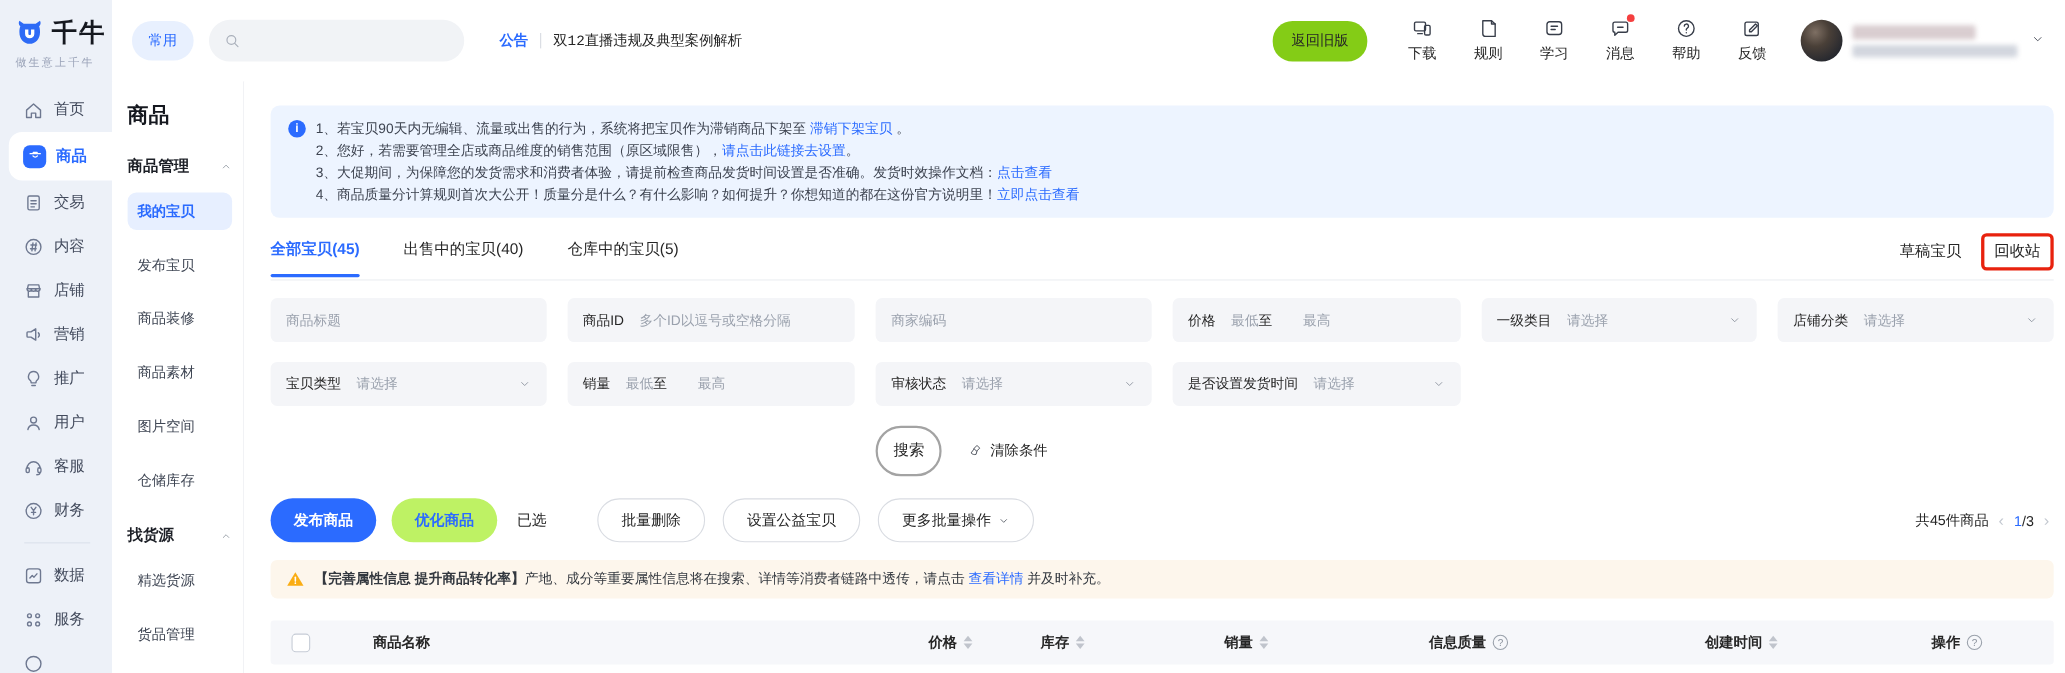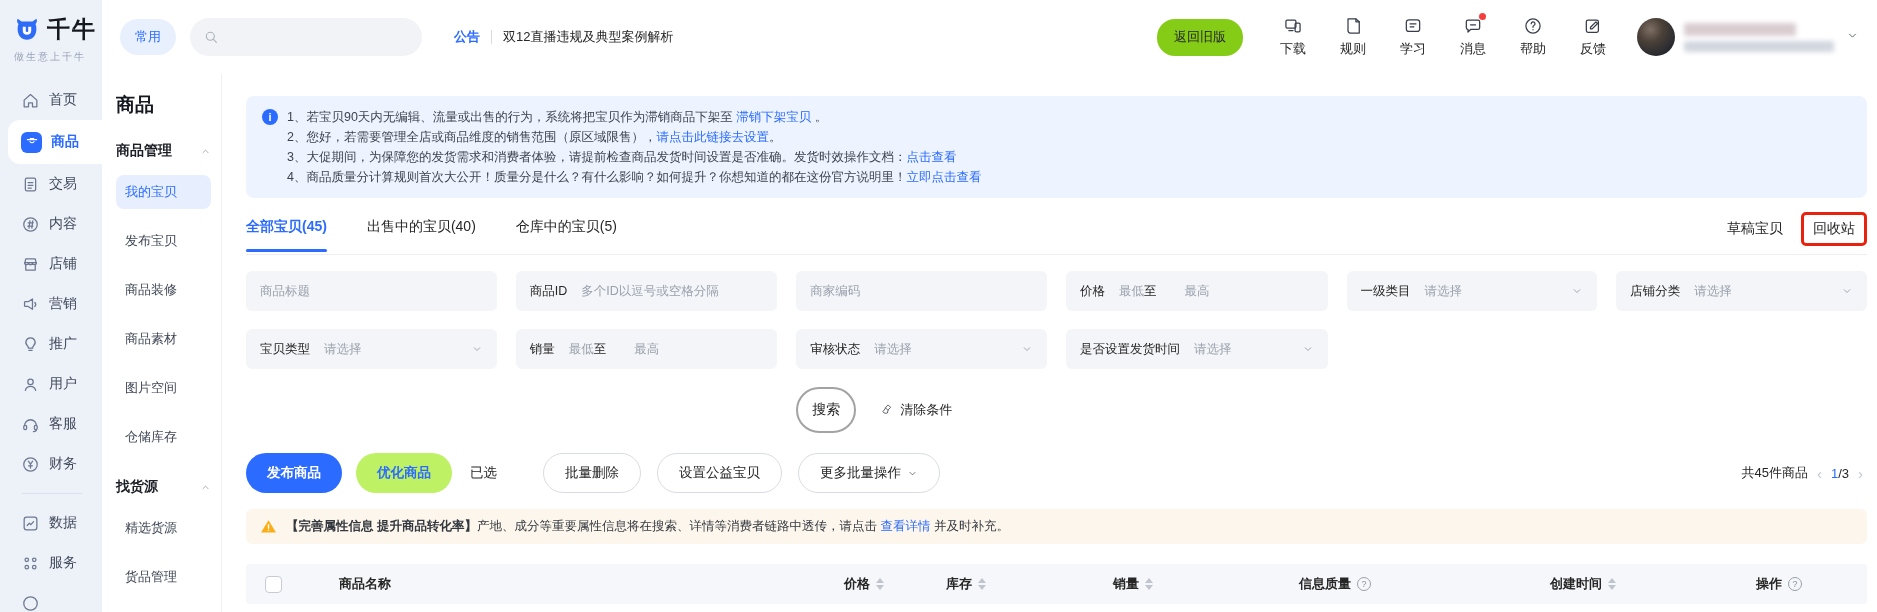--- a/index.html
+++ b/index.html
@@ -21,21 +21,21 @@
   .rail-item.active { background:#fff; margin-left:8px; padding-left:13px; border-radius:12px 0 0 12px; height:44px; color:#2b6bff; font-weight:bold; }
   .goods-badge { width:21px; height:21px; background:#2b6bff; border-radius:6px; display:flex; align-items:center; justify-content:center; }
   .goods-badge svg { width:14px; height:14px; }
   .goods-badge .ic { stroke:#fff; stroke-width:2; }
   .rail-divider { height:1px; background:#dbe1ec; margin:9px 20px 9px 22px; }
 
   
   .right-col { flex:1; display:flex; flex-direction:column; min-width:0; }
 
   
-  .topbar { height:74px; flex-shrink:0; background:#fff; display:flex; align-items:center; padding:0 18px 0 18px; }
+  .topbar { height:74px; flex-shrink:0; background:#fff; display:flex; align-items:center; padding:0 18px 0 18px;font-family:Liberation Mono, monospace; }
   .quick { background:#e8f0fe; color:#2b6bff; font-size:13px; padding:9px 15px; border-radius:18px; cursor:pointer; white-space:nowrap; }
   .searchbox { width:232px; height:38px; background:#f1f3f6; border-radius:19px; margin-left:14px; display:flex; align-items:center; padding:0 13px; gap:6px; }
   .searchbox svg { width:16px; height:16px; }
   .searchbox .ic { stroke:#aab0bb; }
   .announce { margin-left:32px; display:flex; align-items:center; gap:11px; font-size:13px; white-space:nowrap; }
   .announce-label { color:#2b6bff; font-weight:bold; }
   .announce-sep { width:1px; height:14px; background:#d7dbe2; }
   .tb-spacer { flex:1; }
   .back-old { background:#84cc16; border-radius:18px; height:37px; padding:0 17px; display:flex; align-items:center; font-size:13px; margin-right:28px; cursor:pointer; white-space:nowrap; }
   .tool { width:44px; margin-right:16px; display:flex; flex-direction:column; align-items:center; gap:4px; font-size:13px; color:#262626; position:relative; cursor:pointer; }
@@ -52,21 +52,21 @@
 
   .body-row { flex:1; display:flex; min-height:0; }
 
   
   .subnav { width:120px; flex-shrink:0; background:#fff; border-right:1px solid #f0f1f4; padding:18px 10px 0 14px; overflow:hidden; }
   .subnav-title { font-size:19px; font-weight:bold; color:#15181f; }
   .sec { margin-top:24px; display:flex; align-items:center; font-size:14px; font-weight:bold; color:#1c1f26; cursor:pointer; white-space:nowrap; }
   .sec svg { width:11px; height:11px; margin-left:auto; }
   .sec .ic { stroke:#8a919c; }
   .sub-item { margin-top:15px; font-size:13px; color:#3f4654; padding:8px 9px; border-radius:8px; cursor:pointer; white-space:nowrap; }
-  .sub-item.active { background:#e7efff; color:#2b6bff; font-weight:normal; }
+  .sub-item.active { background:#e7efff; color:#2b6bff; font-weight:bold; }
 
   
   .content { flex:1; min-width:0; padding:22px 10px 0 24px; overflow:hidden; background:#fff; }
   .link { color:#2b6bff; text-decoration:none; cursor:pointer; }
 
   .notice { background:#edf4ff; border-radius:8px; padding:11px 16px; display:flex; gap:9px; }
   .info-badge { width:16px; height:16px; flex-shrink:0; margin-top:2px; border-radius:50%; background:#2b6bff; color:#fff; font-size:11px; font-weight:bold; display:flex; align-items:center; justify-content:center; }
   .notice-lines { font-size:12.5px; color:#3d4350; line-height:20px; }
 
   .tabs-row { margin-top:20px; display:flex; align-items:flex-start; border-bottom:1px solid #eceef2; }

